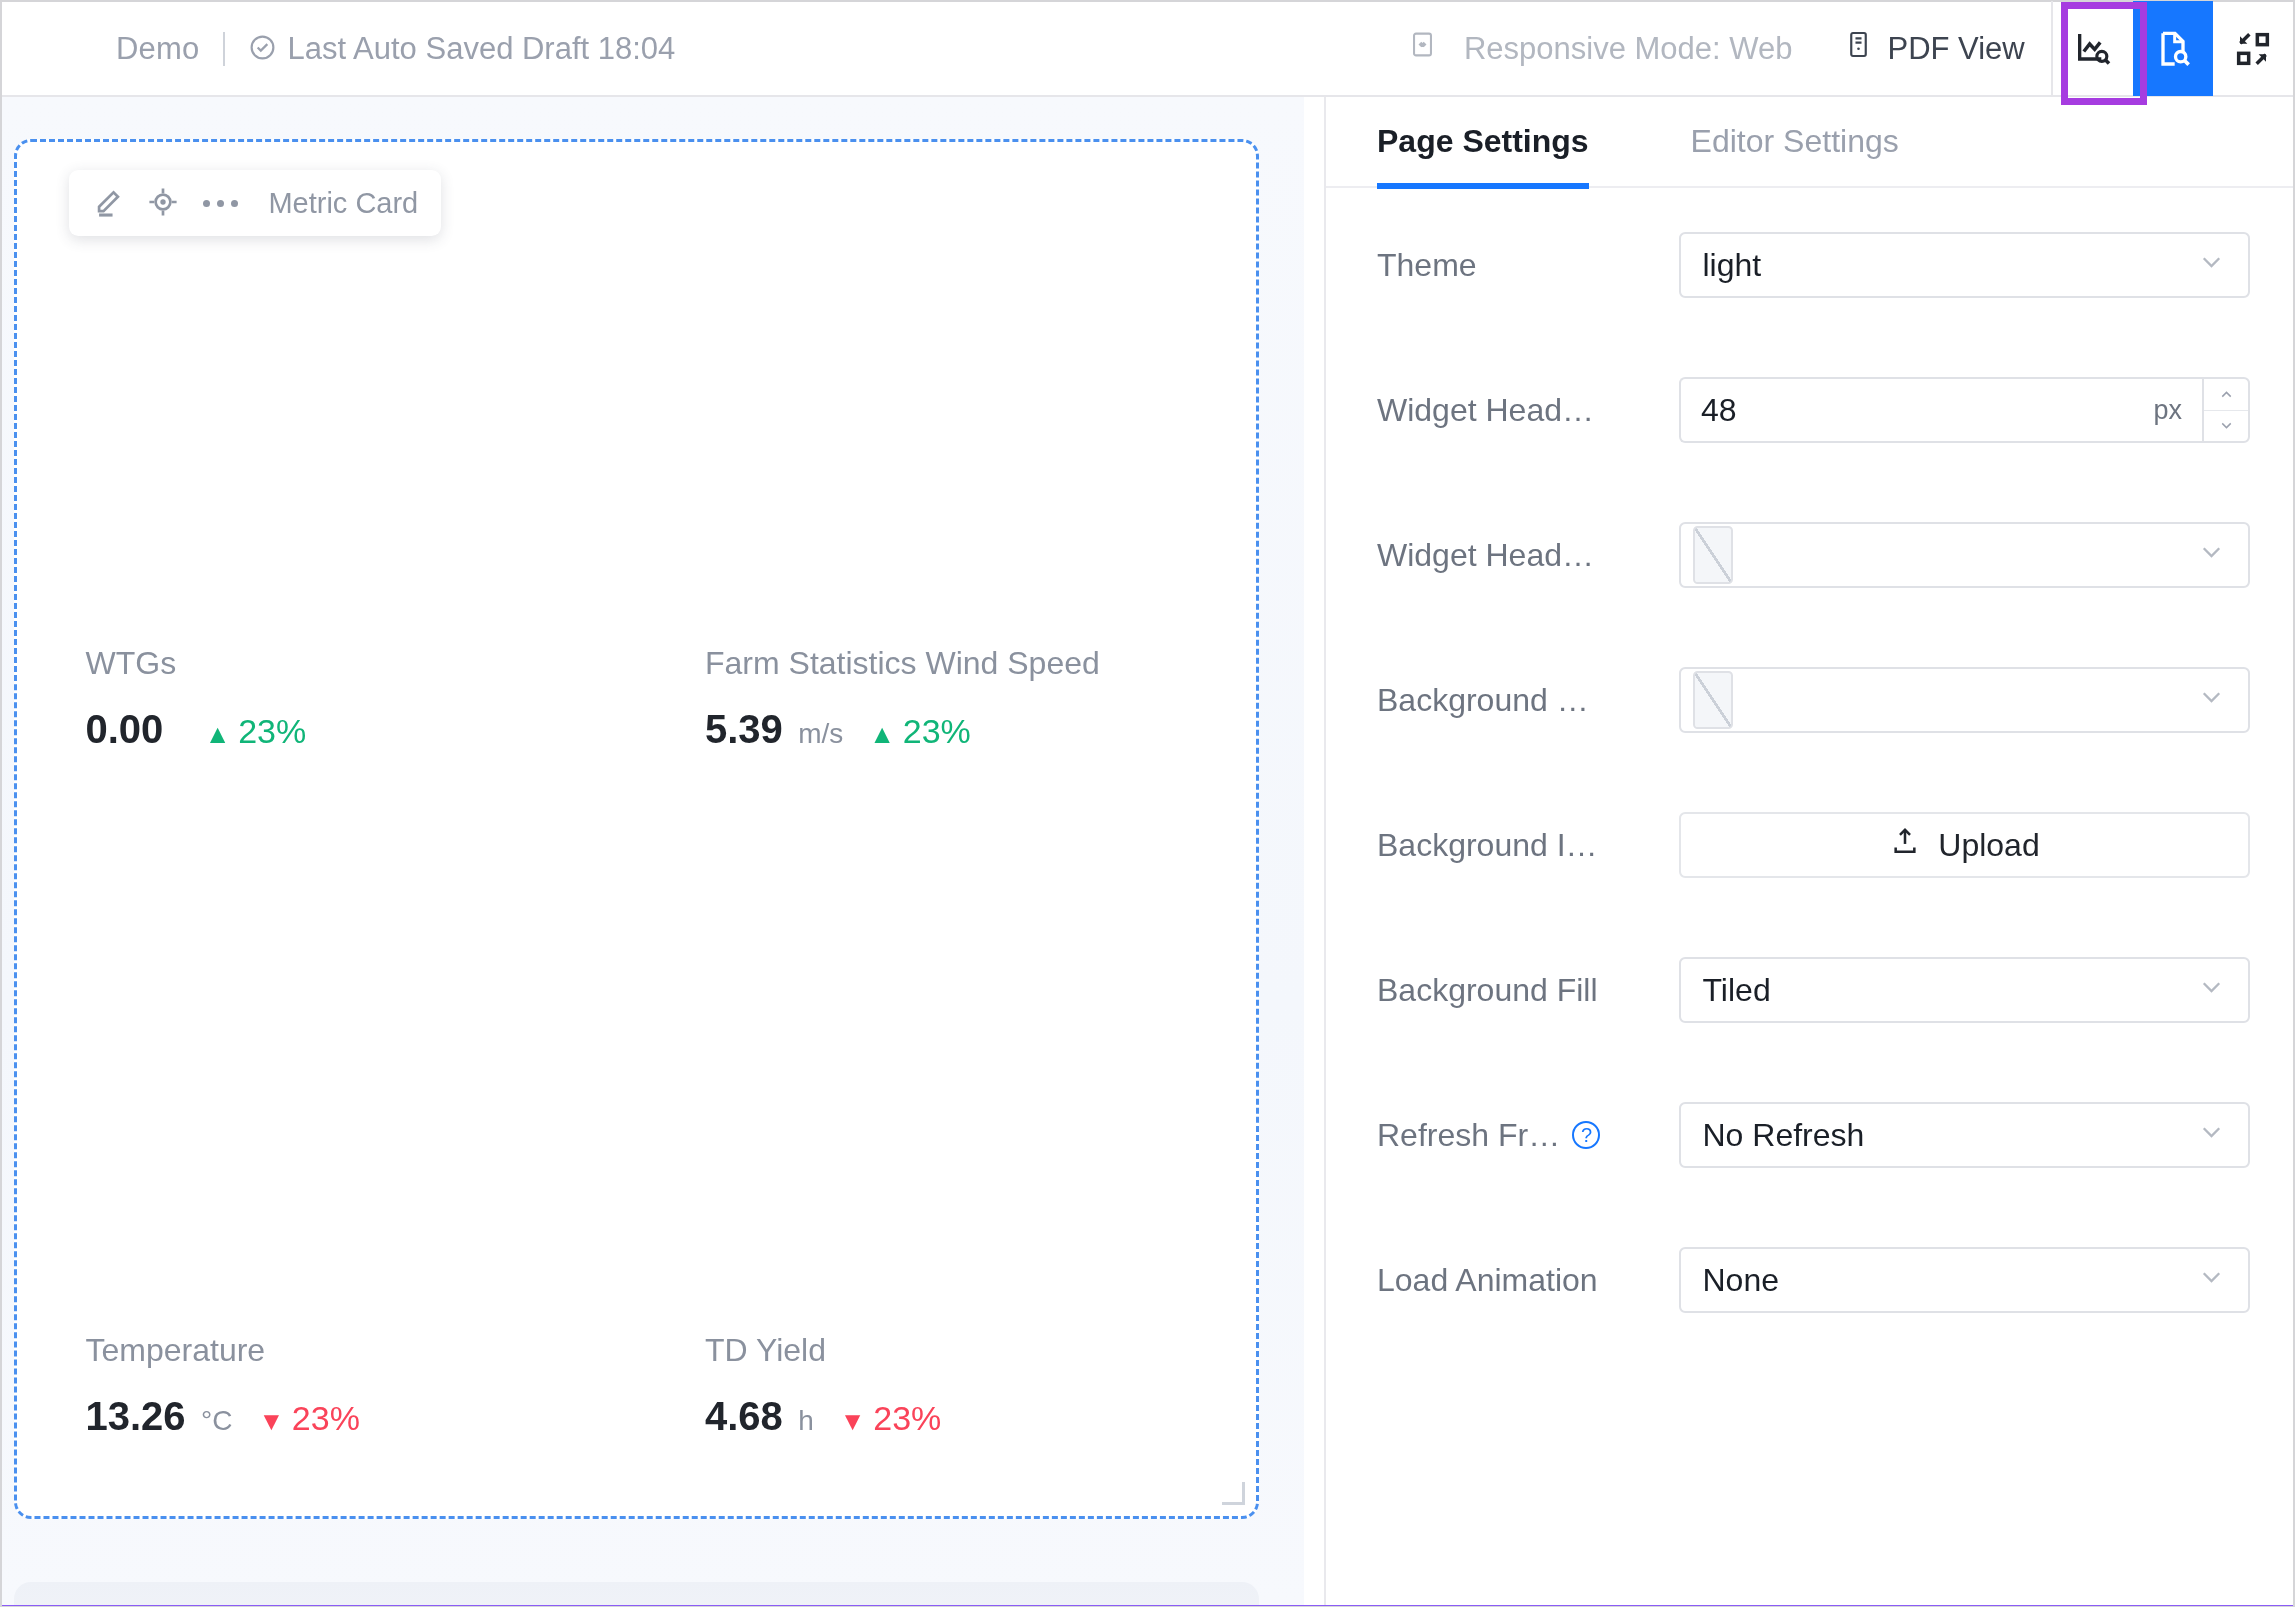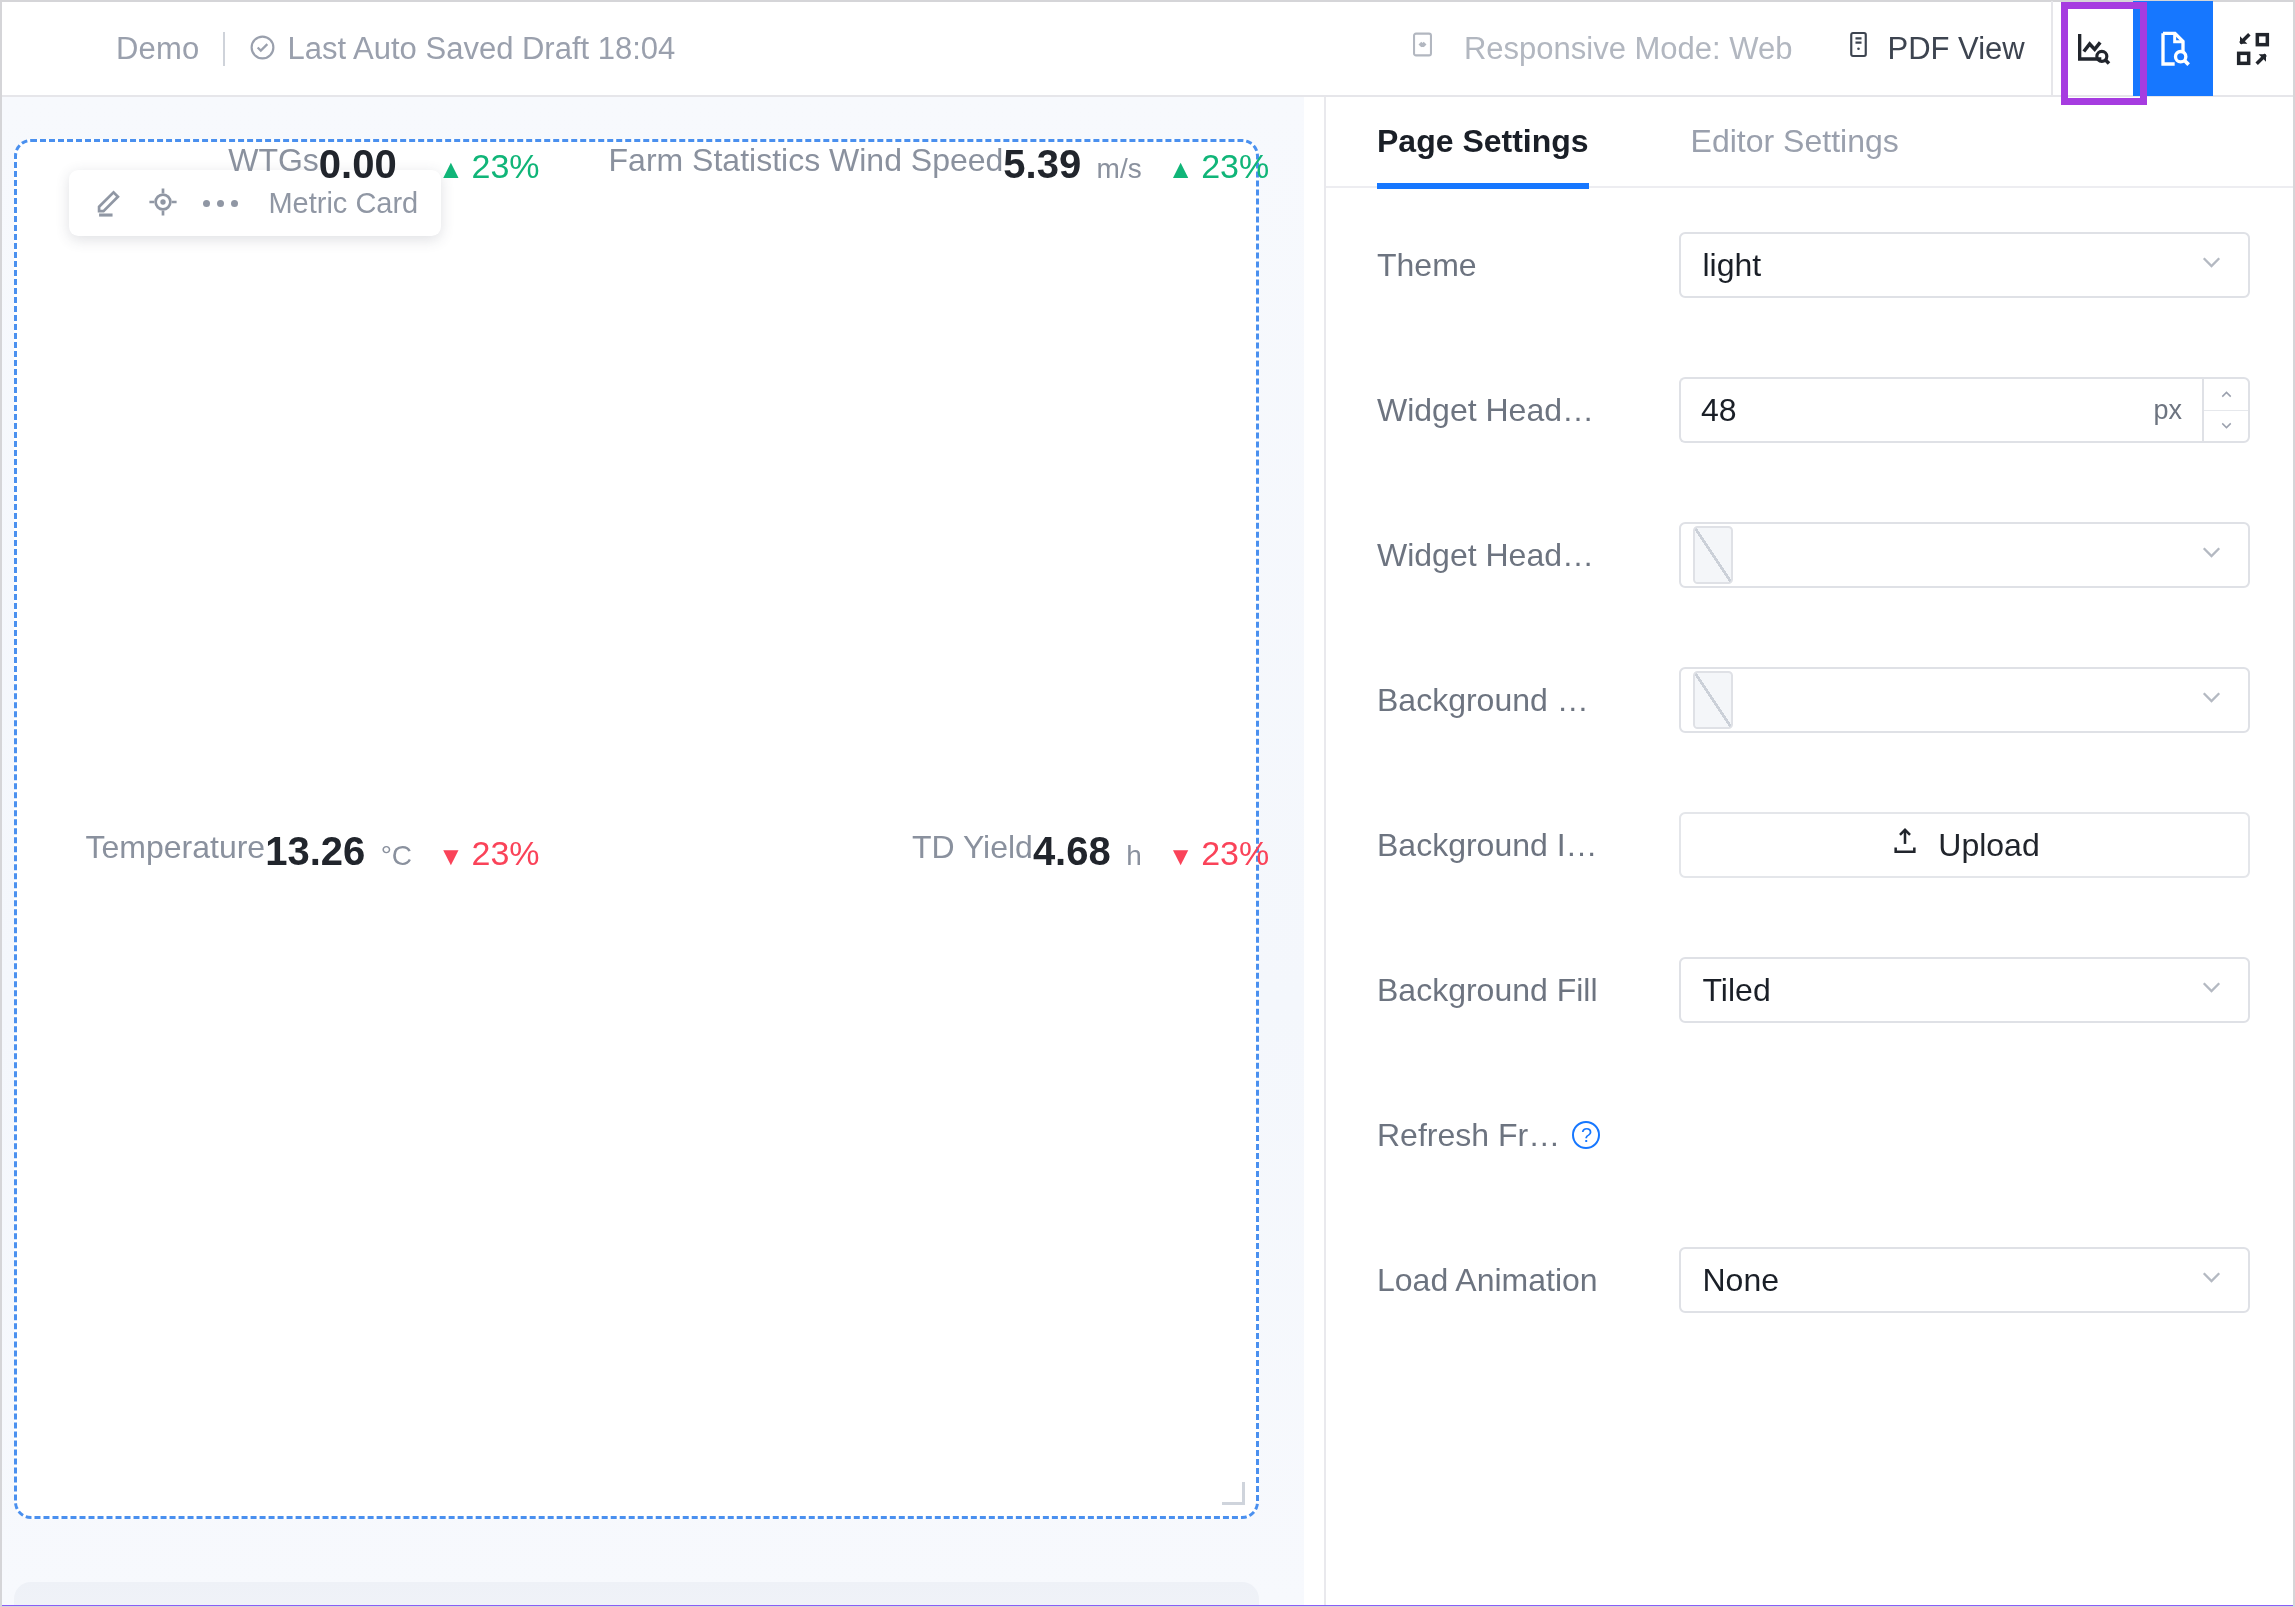--- a/index.html
+++ b/index.html
@@ -108,21 +108,21 @@
   }
 
   .metric-grid {
     position: absolute; left: 0; top: 0; width: 100%; height: 100%;
     display: grid;
     grid-template-columns: 1fr 1fr;
     grid-template-rows: 1fr 1fr;
   }
   .metric {
     padding-left: 69px;
-    display: flex; justify-content: center;
+    display: flex; flex-direction: column; justify-content: center;
   }
   .metric:nth-child(1), .metric:nth-child(2) { justify-content: flex-end; padding-bottom: 77px; }
   .metric:nth-child(3), .metric:nth-child(4) { justify-content: flex-end; padding-bottom: 77px; }
   .m-name {
     font-size: 32px; color: #8a919e; margin-bottom: 24.6px; white-space: nowrap;
   }
   .m-row { display: flex; align-items: baseline; }
   .m-value { font-size: 40px; font-weight: bold; color: #21252c; }
   .m-unit { font-size: 28px; color: #8a919e; margin-left: 15.4px; }
   .m-delta { font-size: 34px; margin-left: 26px; display: inline-flex; align-items: baseline; gap: 7.7px; }
@@ -508,20 +508,30 @@
             </span>
           </div>
         </div>
       </div>
 
       <div class="field">
         <div class="f-label">
           <span>Refresh Fr…</span>
           <span class="help-icon">?</span>
         </div>
+        <div class="f-ctrl">
+          <div class="select">
+            <span>No Refresh</span>
+            <span class="chev">
+              <svg width="31" height="31" viewBox="0 0 24 24" fill="none" stroke="#b4b9c2" stroke-width="1.8">
+                  <path d="M6 9.5l6 6 6-6"></path>
+                </svg>
+            </span>
+          </div>
+        </div>
       </div>
 
       <div class="field">
         <div class="f-label">Load Animation</div>
         <div class="f-ctrl">
           <div class="select">
             <span>None</span>
             <span class="chev">
               <svg width="31" height="31" viewBox="0 0 24 24" fill="none" stroke="#b4b9c2" stroke-width="1.8">
                   <path d="M6 9.5l6 6 6-6"></path>

